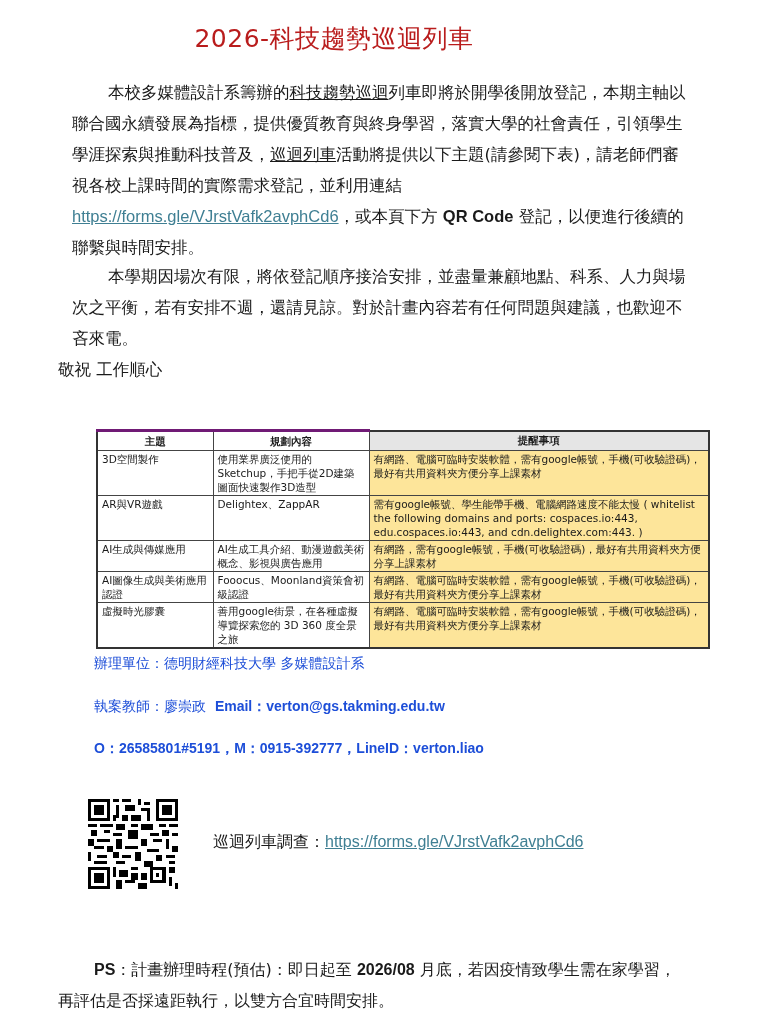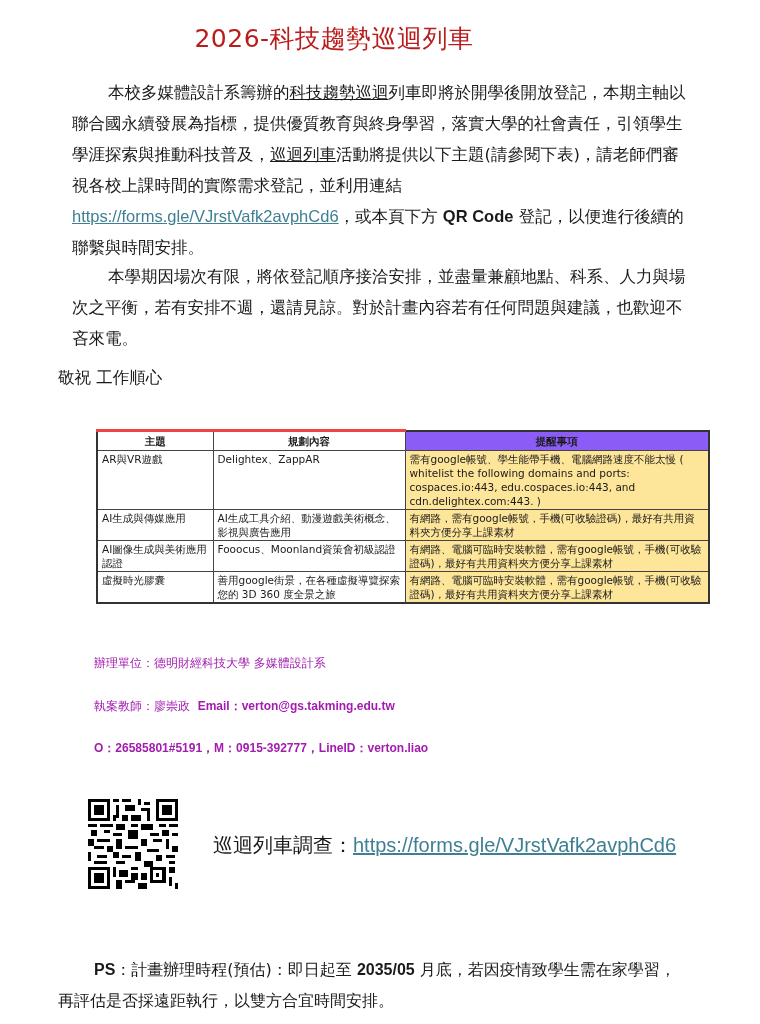--- a/index.html
+++ b/index.html
@@ -10,52 +10,52 @@
     position: absolute; left: 0; top: 22px; width: 668px; text-align: center;
     font-size: 25px; font-weight: normal; color: #b91c1c; letter-spacing: 0.5px;
   }
 
   .para {
     position: absolute; left: 72px; width: 620px;
     font-size: 16.5px; line-height: 31px; color: #1a1a1a;
   }
   .p1 { top: 77px; }
   .p2 { top: 261px; }
-  .closing { position: absolute; left: 58px; top: 362px; font-size: 16.5px; line-height: 31px; }
+  .closing { position: absolute; left: 58px; top: 354px; font-size: 16.5px; line-height: 31px; }
 
   .indent { display: inline-block; width: 36px; }
   .u { text-decoration: underline; }
   .link { color: #3f7f93; font-weight: normal; text-decoration: underline; font-family: "Liberation Sans", sans-serif; }
   .bold { font-weight: bold; font-family: "Liberation Sans", sans-serif; }
 
   table.plan {
     position: absolute; left: 96px; top: 429px; width: 614px;
     border-collapse: collapse; font-size: 10.5px; line-height: 14px;
     border: 2px solid #333;
   }
   table.plan th, table.plan td {
     border: 1px solid #444; padding: 1px 4px; vertical-align: top; text-align: left;
   }
   table.plan th { text-align: center; font-weight: bold; padding: 2px 4px; }
-  table.plan th.h-topic { border-top: 3px solid #ef4444; }
+  table.plan th.h-topic { border-top: 3px solid #701a75; }
   .col1 { width: 116px; }
-  .col2 { width: 192px; }
+  .col2 { width: 156px; }
   .col3 { background: #fde59a; }
-  table.plan th.col3 { background: #8b5cf6; }
+  table.plan th.col3 { background: #e5e5e5; font-family: Liberation Serif, serif; }
 
   .info {
-    position: absolute; left: 94px; font-size: 12px; color: #a21caf;
+    position: absolute; left: 94px; font-size: 14px; color: #1d4ed8;
   }
   .info1 { top: 655px; }
   .info2 { top: 698px; }
   .info3 { top: 740px; }
   .info .en { font-family: "Liberation Sans", sans-serif; font-weight: bold; }
 
   .qr { position: absolute; left: 88px; top: 799px; width: 90px; height: 90px; }
-  .survey { position: absolute; left: 213px; top: 832px; font-size: 20px; }
+  .survey { position: absolute; left: 213px; top: 832px; font-size: 16px; }
 
   .ps {
     position: absolute; left: 58px; top: 954px; width: 620px;
     font-size: 16px; line-height: 31px;
   }
 </style>
 </head>
 <body>
 
 <h1 class="title">2026-科技趨勢巡迴列車</h1>
@@ -68,20 +68,25 @@
 
 <table class="plan">
   <thead>
     <tr>
       <th class="col1 h-topic">主題</th>
       <th class="col2 h-topic">規劃內容</th>
       <th class="col3">提醒事項</th>
     </tr>
   </thead>
   <tbody>
+    <tr>
+      <td>3D空間製作</td>
+      <td>使用業界廣泛使用的Sketchup，手把手從2D建築圖面快速製作3D造型</td>
+      <td class="col3">有網路、電腦可臨時安裝軟體，需有google帳號，手機(可收驗證碼)，最好有共用資料夾方便分享上課素材</td>
+    </tr>
     <tr>
       <td>AR與VR遊戲</td>
       <td>Delightex、ZappAR</td>
       <td class="col3">需有google帳號、學生能帶手機、電腦網路速度不能太慢 ( whitelist the following domains and ports: cospaces.io:443, edu.cospaces.io:443, and cdn.delightex.com:443. )</td>
     </tr>
     <tr>
       <td>AI生成與傳媒應用</td>
       <td>AI生成工具介紹、動漫遊戲美術概念、影視與廣告應用</td>
       <td class="col3">有網路，需有google帳號，手機(可收驗證碼)，最好有共用資料夾方便分享上課素材</td>
     </tr>
@@ -178,13 +183,13 @@
       <rect x="14" y="24" width="2" height="2"></rect>
       <rect x="16" y="27" width="3" height="2"></rect>
       <rect x="17" y="24" width="2" height="2"></rect>
       <rect x="26" y="25" width="1" height="3"></rect>
       <rect x="28" y="27" width="1" height="2"></rect>
   </g>
 </svg>
 
 <div class="survey"><span>巡迴列車調查：</span><a class="link">https://forms.gle/VJrstVafk2avphCd6</a></div>
 
-<div class="ps"><span class="indent"></span><span class="bold">PS</span><span>：計畫辦理時程(預估)：即日起至 </span><span class="bold">2035/05</span><span> 月底，若因疫情致學生需在家學習，再評估是否採遠距執行，以雙方合宜時間安排。</span></div>
+<div class="ps"><span class="indent"></span><span class="bold">PS</span><span>：計畫辦理時程(預估)：即日起至 </span><span class="bold">2026/08</span><span> 月底，若因疫情致學生需在家學習，再評估是否採遠距執行，以雙方合宜時間安排。</span></div>
 
 </body></html>

